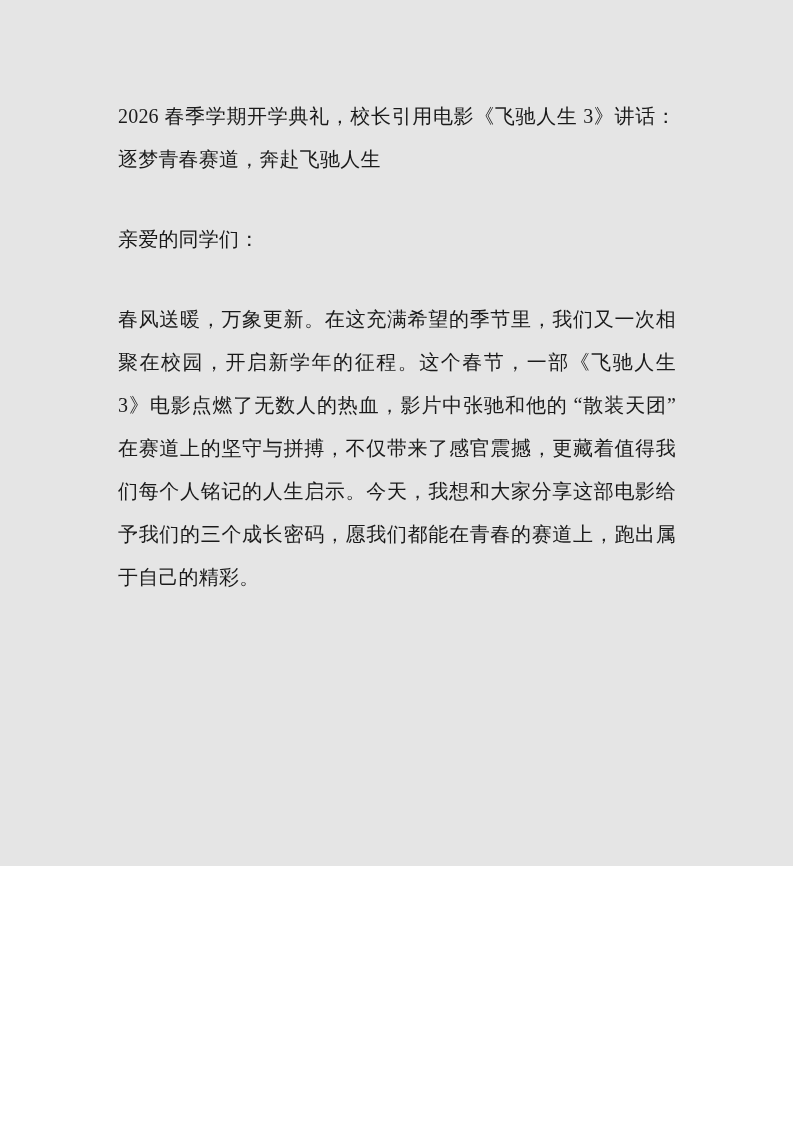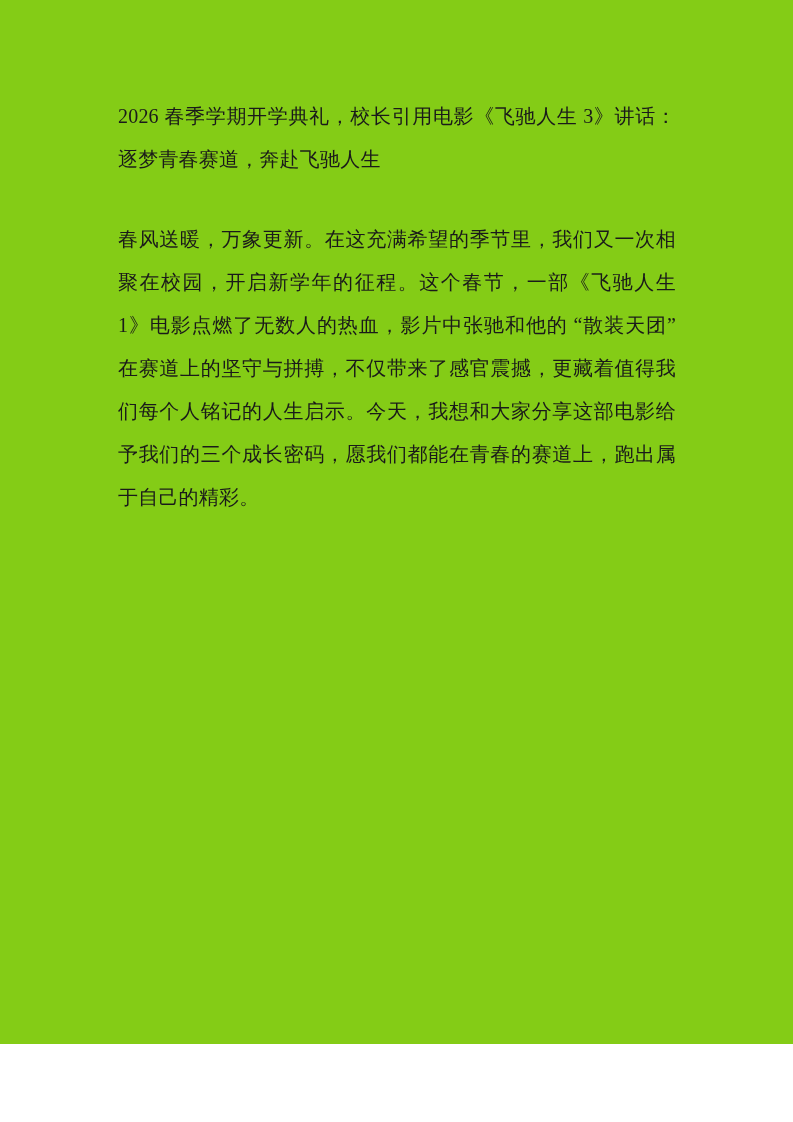--- a/index.html
+++ b/index.html
@@ -4,23 +4,23 @@
 <style>
   html, body {
     margin: 0;
     padding: 0;
     background: #ffffff;
   }
   .page {
     position: relative;
     box-sizing: border-box;
     width: 793px;
-    height: 1044px;
+    height: 866px;
     margin: 0;
-    background: #84cc16;
+    background: #e5e5e5;
     overflow: hidden;
   }
   .content {
     box-sizing: border-box;
     position: absolute;
     left: 0;
     top: 0;
     width: 793px;
     height: 1122px;
     padding: 95px 117px 40px 118px;
@@ -43,20 +43,21 @@
   }
 </style>
 </head>
 <body>
 
 <div class="page">
   <div class="content">
 
     <div class="block title-block">2026 春季学期开学典礼，校长引用电影《飞驰人生 3》讲话：逐梦青春赛道，奔赴飞驰人生</div>
 
+    <div class="block">亲爱的同学们：</div>
 
-    <div class="block">春风送暖，万象更新。在这充满希望的季节里，我们又一次相聚在校园，开启新学年的征程。这个春节，一部《飞驰人生 1》电影点燃了无数人的热血，影片中张驰和他的 “散装天团” 在赛道上的坚守与拼搏，不仅带来了感官震撼，更藏着值得我们每个人铭记的人生启示。今天，我想和大家分享这部电影给予我们的三个成长密码，愿我们都能在青春的赛道上，跑出属于自己的精彩。</div>
+    <div class="block">春风送暖，万象更新。在这充满希望的季节里，我们又一次相聚在校园，开启新学年的征程。这个春节，一部《飞驰人生 3》电影点燃了无数人的热血，影片中张驰和他的 “散装天团” 在赛道上的坚守与拼搏，不仅带来了感官震撼，更藏着值得我们每个人铭记的人生启示。今天，我想和大家分享这部电影给予我们的三个成长密码，愿我们都能在青春的赛道上，跑出属于自己的精彩。</div>
 
 
 
 
   </div>
 </div>
 
 </body></html>

